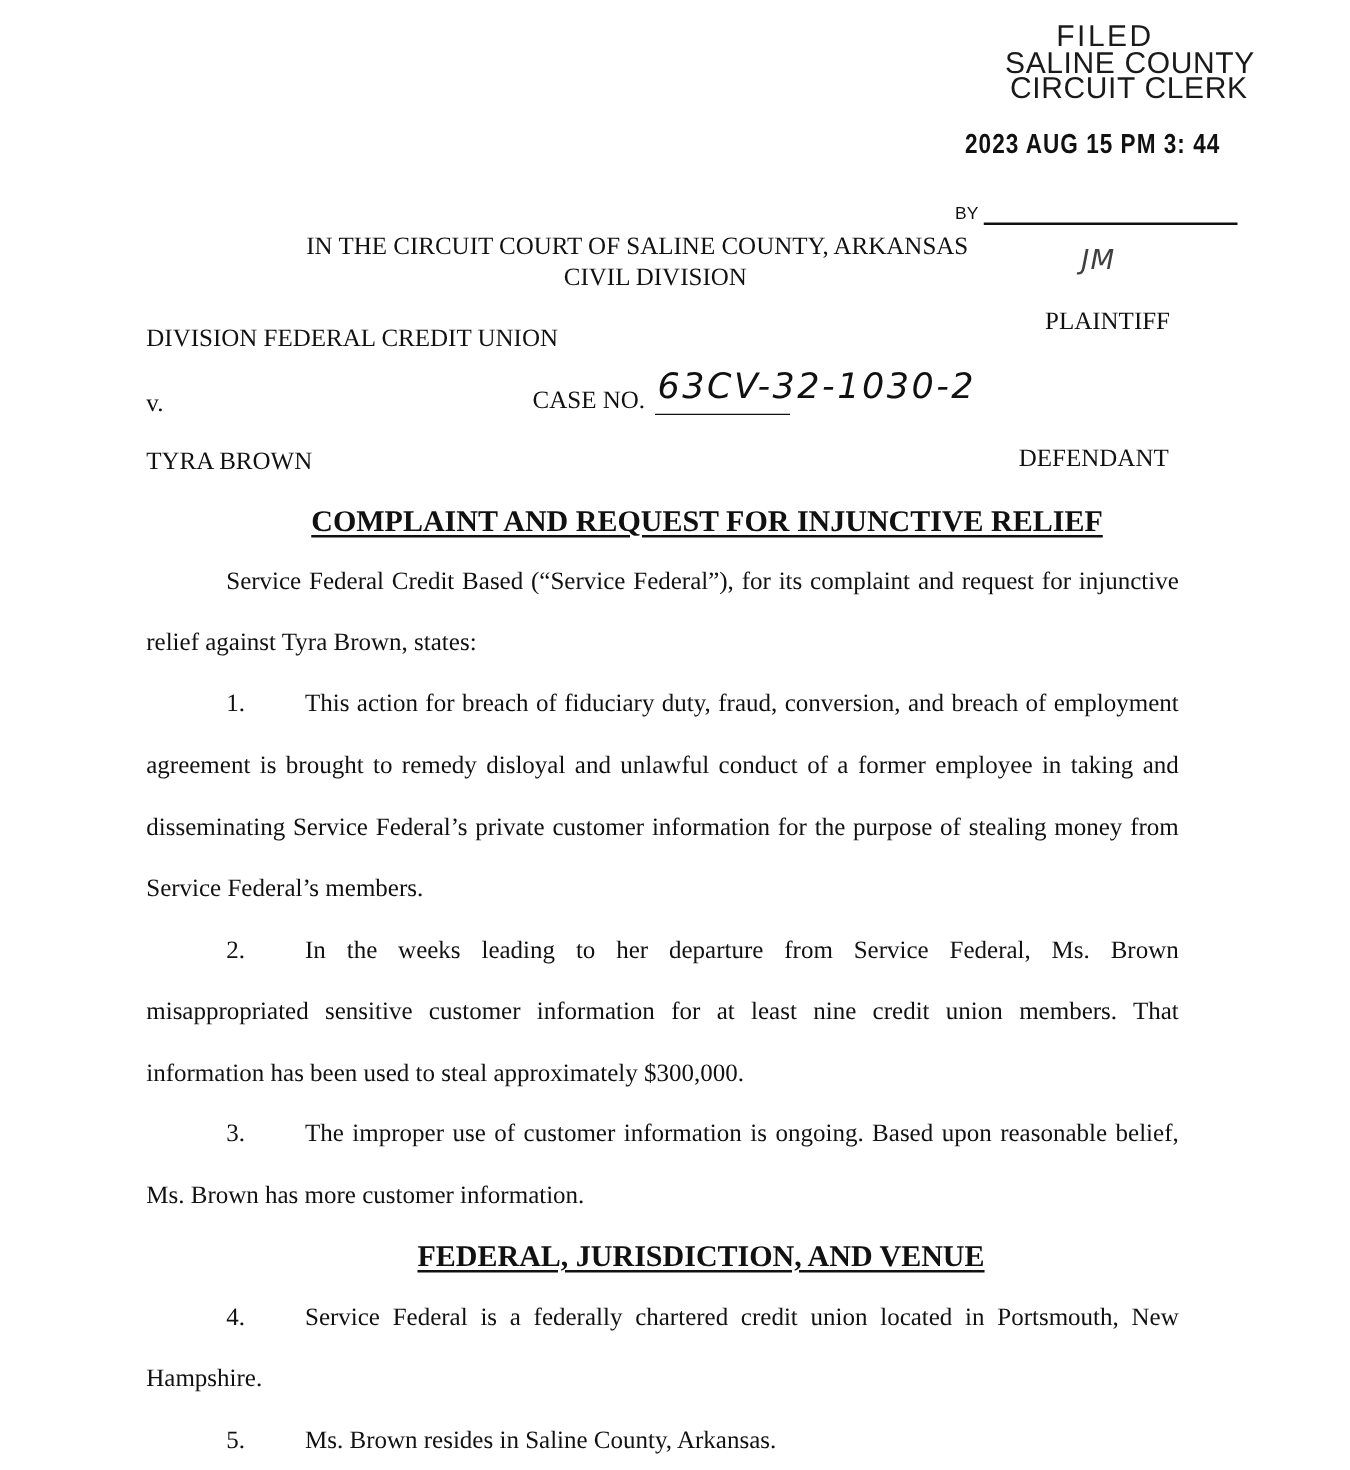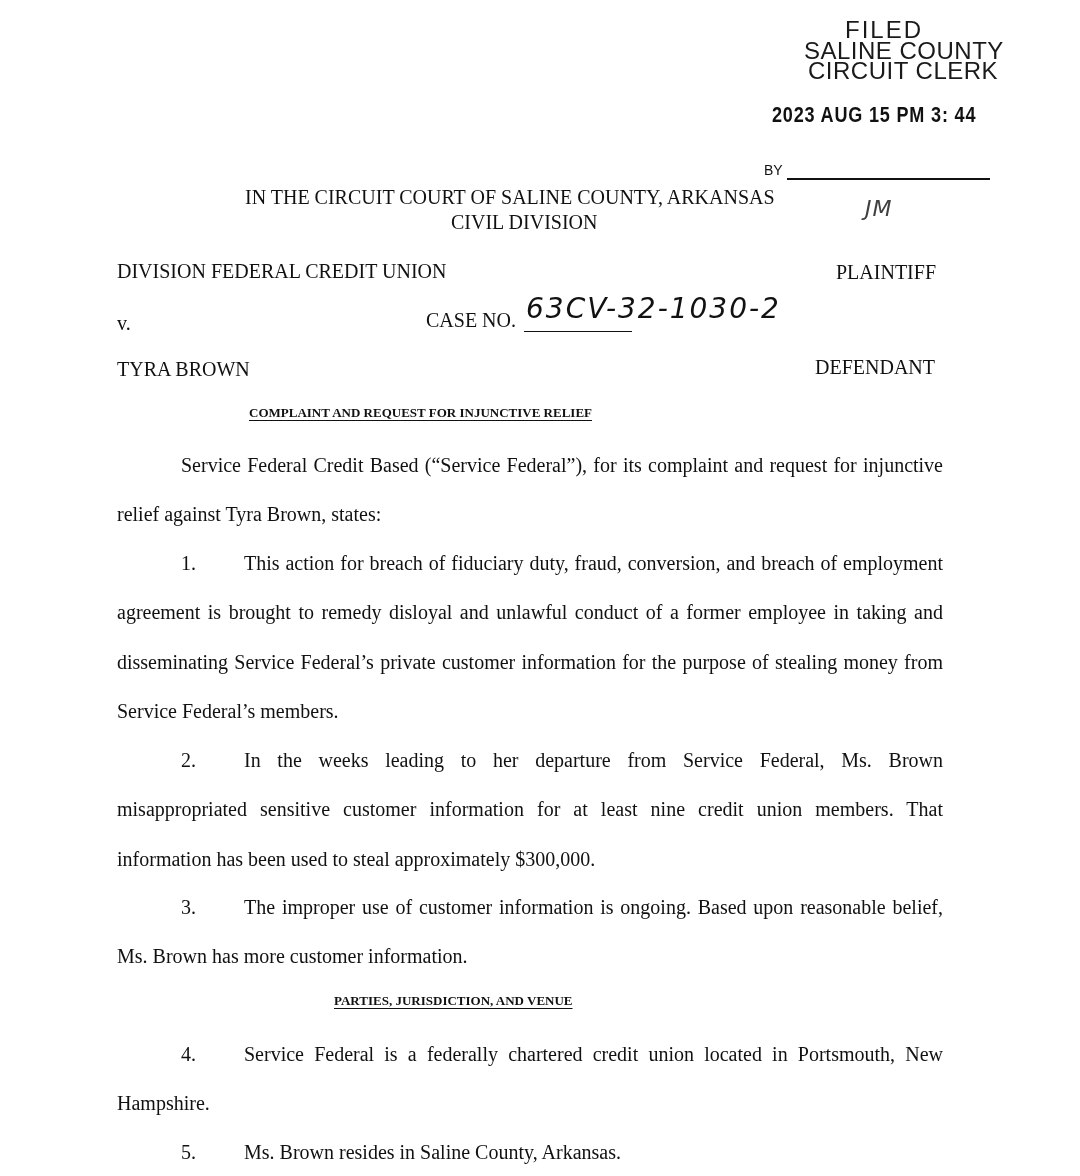--- a/index.html
+++ b/index.html
@@ -14,29 +14,29 @@
   .stamp-clerk { left: 48px; top: 43px; }
   .stamp-date { position: absolute; left: 12px; top: 88px; font-family: "Liberation Sans", sans-serif; font-weight: bold; font-size: 22px; transform: scaleX(0.82); transform-origin: left; letter-spacing: 1px; white-space: nowrap; color: #111; }
   .stamp-by { position: absolute; left: 4px; top: 148px; font-family: "Liberation Sans", sans-serif; font-size: 14px; color: #111; }
   .stamp-by-line { position: absolute; left: 27px; top: 164px; width: 203px; border-bottom: 2px solid #111; }
   .stamp-initials { position: absolute; left: 105px; top: 150px; font-size: 22px; color: #404040; letter-spacing: 1px; margin-top: 32px; }
 
   .line { position: absolute; font-family: "Liberation Serif", serif; font-size: 20px; white-space: nowrap; color: #111; }
   .court1 { top: 186px; left: 245px; }
   .court2 { top: 211px; left: 451px; }
   .plaintiff-name { top: 260px; left: 117px; }
-  .plaintiff-label { top: 261px; left: 836px; }
+  .plaintiff-label { top: 246px; left: 836px; }
   .versus { top: 312px; left: 117px; }
   .case-label { top: 309px; left: 426px; }
   .case-underline { position: absolute; left: 524px; top: 331px; width: 108px; border-bottom: 1.5px solid #111; }
   .case-number { position: absolute; top: 292px; left: 526px; font-size: 28px; color: #111; letter-spacing: 2px; white-space: nowrap; }
   .defendant-name { top: 358px; left: 117px; }
   .defendant-label { top: 356px; left: 815px; }
 
-  .heading { position: absolute; font-family: "Liberation Serif", serif; font-weight: bold; font-size: 13px; text-decoration: underline; text-underline-offset: 3px; white-space: nowrap; color: #111; text-align: right; }
+  .heading { position: absolute; font-family: "Liberation Serif", serif; font-weight: bold; font-size: 24px; text-decoration: underline; text-underline-offset: 3px; white-space: nowrap; color: #111; text-align: right; }
   .h-complaint { top: 405px; left: 249px; }
   .h-parties { top: 993px; left: 334px; }
 
   .para { position: absolute; left: 117px; width: 826px; font-family: "Liberation Serif", serif; font-size: 20px; line-height: 49.3px; text-align: justify; color: #111; }
   .para .indent { display: inline-block; width: 64px; }
   .para .num { display: inline-block; width: 63px; padding-left: 64px; margin-right: 0; }
   .p-intro { top: 441px; }
   .p1 { top: 539px; }
   .p2 { top: 736px; }
   .p3 { top: 883px; }
@@ -72,17 +72,17 @@
 <div class="heading h-complaint">COMPLAINT AND REQUEST FOR INJUNCTIVE RELIEF</div>
 
 <div class="para p-intro"><span class="indent"></span><span>Service Federal Credit Based (“Service Federal”), for its complaint and request for injunctive relief against Tyra Brown, states:</span></div>
 
 <div class="para p1"><span class="num">1.</span><span>This action for breach of fiduciary duty, fraud, conversion, and breach of employment agreement is brought to remedy disloyal and unlawful conduct of a former employee in taking and disseminating Service Federal’s private customer information for the purpose of stealing money from Service Federal’s members.</span></div>
 
 <div class="para p2"><span class="num">2.</span><span>In the weeks leading to her departure from Service Federal, Ms. Brown misappropriated sensitive customer information for at least nine credit union members.  That information has been used to steal approximately $300,000.</span></div>
 
 <div class="para p3"><span class="num">3.</span><span>The improper use of customer information is ongoing.  Based upon reasonable belief, Ms. Brown has more customer information.</span></div>
 
-<div class="heading h-parties">PARTIES, JURISDICTION, AND VENUE</div>
+<div class="heading h-parties">FEDERAL, JURISDICTION, AND VENUE</div>
 
 <div class="para p4"><span class="num">4.</span><span>Service Federal is a federally chartered credit union located in Portsmouth, New Hampshire.</span></div>
 
 <div class="para p5"><span class="num">5.</span><span>Ms. Brown resides in Saline County, Arkansas.</span></div>
 
 </body></html>

